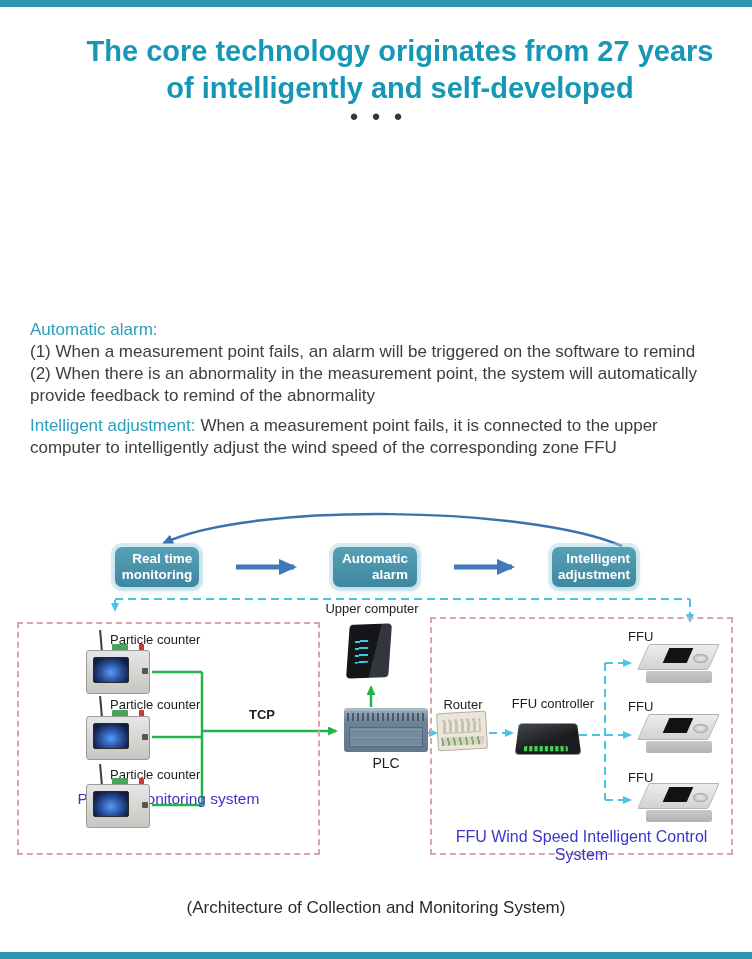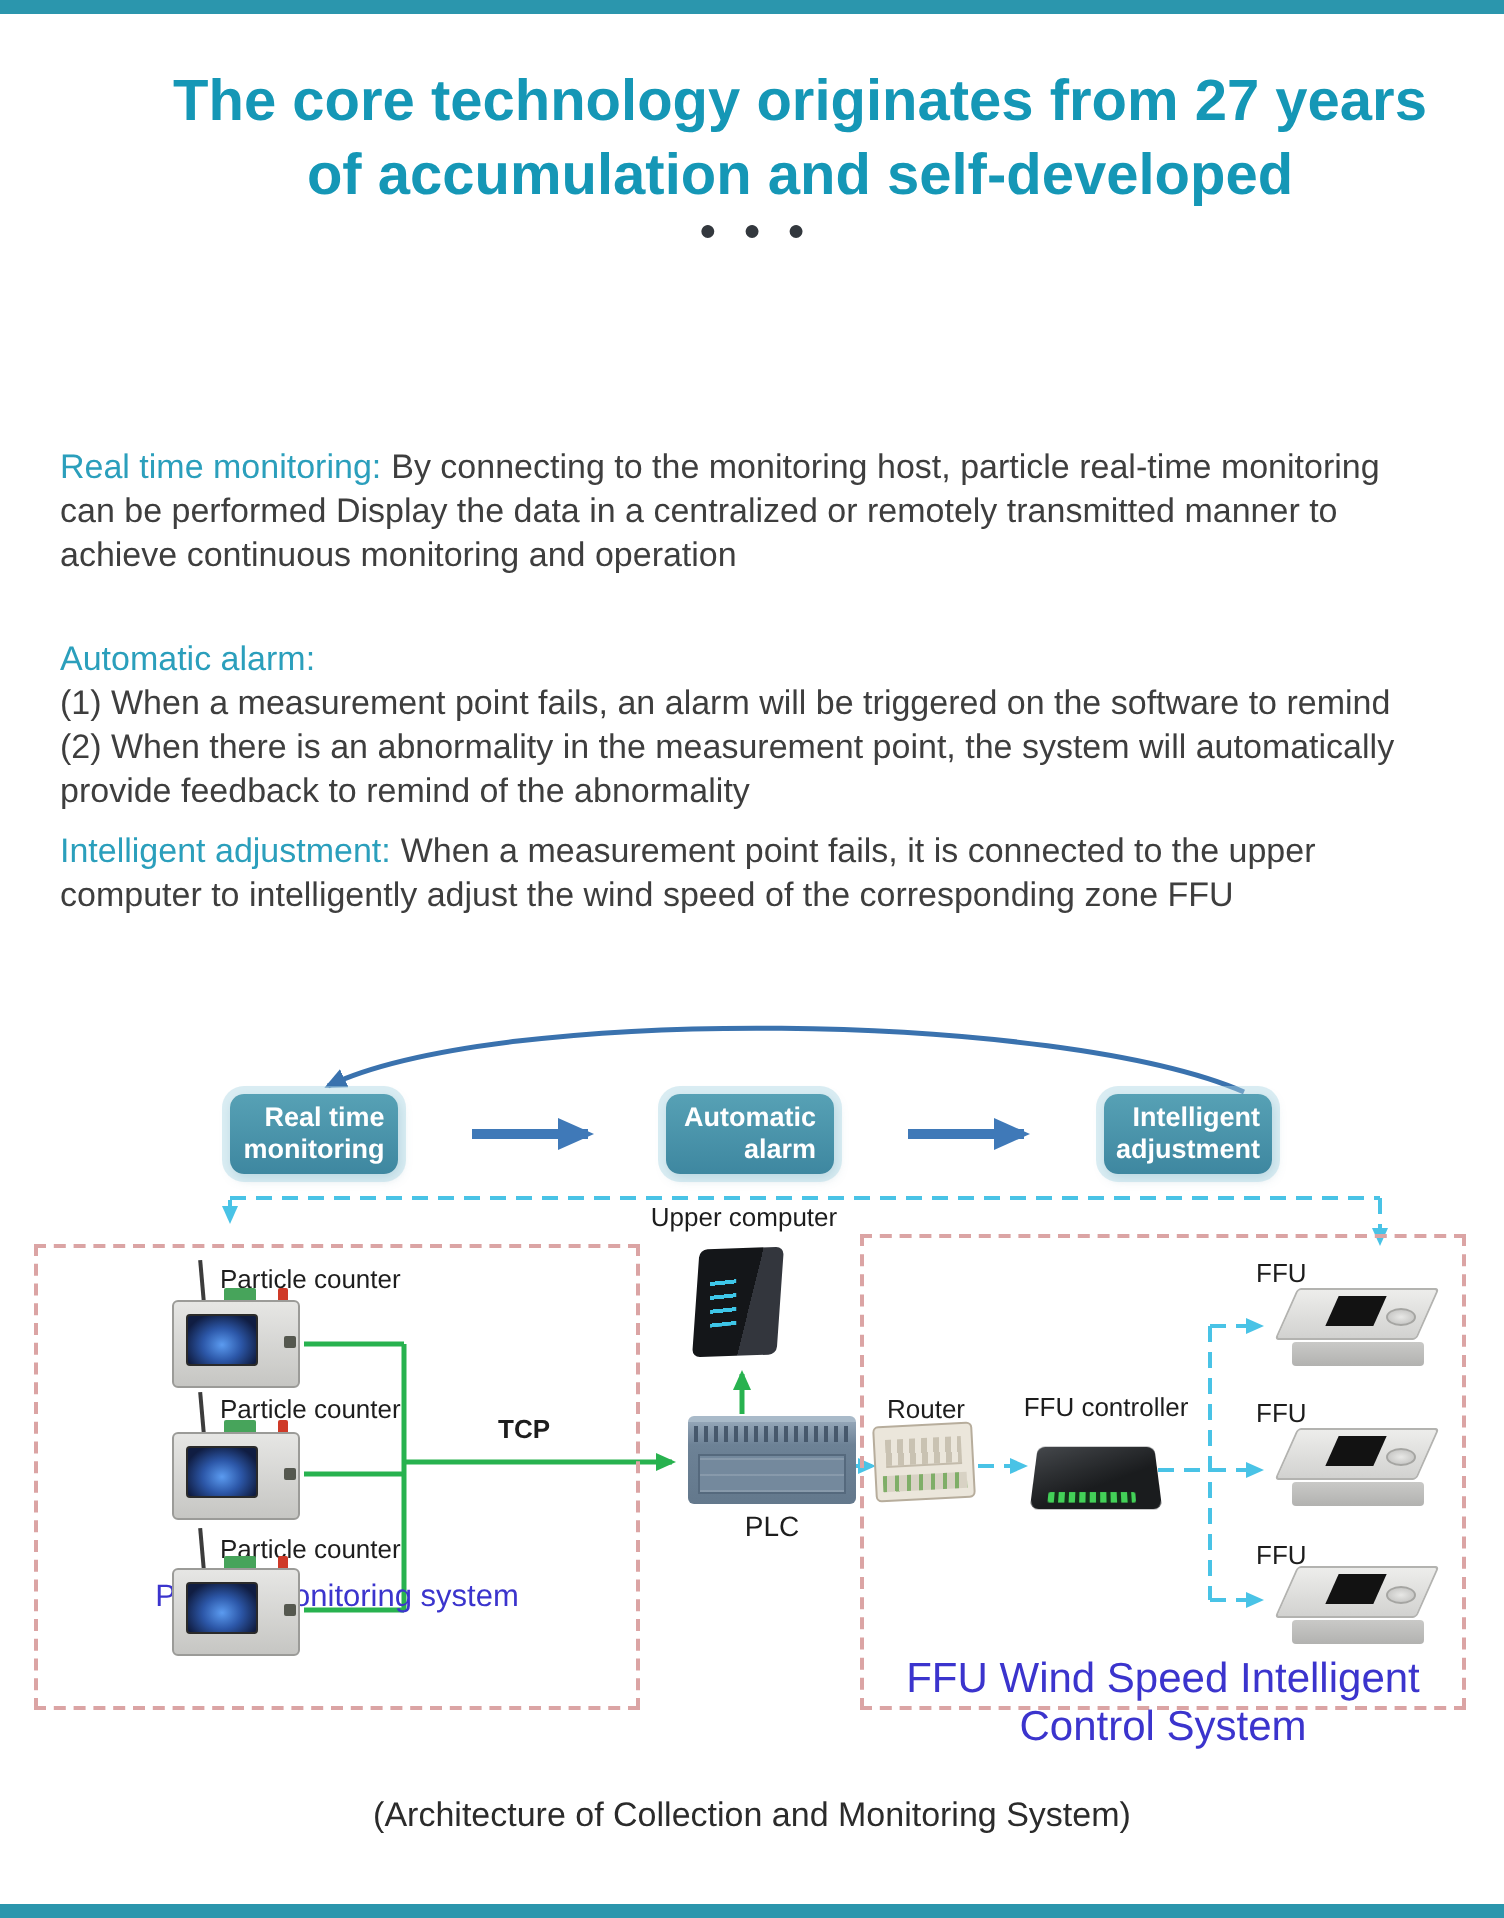--- a/index.html
+++ b/index.html
@@ -25,21 +25,21 @@
   svg.connectors{position:absolute;left:0;top:500px;width:752px;height:340px;}
   .cyd{stroke:#49c3e6;stroke-width:2;fill:none;stroke-dasharray:8 5;}
   .grn{stroke:#28b24f;stroke-width:2.5;fill:none;}
   .dash-box{position:absolute;border:2px dashed #dba4a4;background:transparent;}
   .db-left{left:17px;top:622px;width:303px;height:233px;}
   .db-right{left:430px;top:617px;width:303px;height:238px;}
   .lbl{position:absolute;color:#1d1d1d;font-size:13px;line-height:15px;}
   .lbl.c{text-align:center;}
   .sys-lbl{position:absolute;color:#3b34cd;text-align:center;}
   .sys-left{left:17px;top:790px;width:303px;font-size:15.5px;}
-  .sys-right{left:430px;top:828px;width:303px;font-size:21px;}
+  .sys-right{left:430px;top:828px;width:303px;font-size:16px;}
   .caption{position:absolute;top:898px;left:0;width:752px;text-align:center;
            font-size:17px;color:#2b2b2b;}
   
   .pc{position:absolute;width:66px;height:46px;}
   .pc-ant{position:absolute;left:14px;top:-18px;width:2px;height:21px;background:#3c3c3c;transform:rotate(-5deg);}
   .pc-grn{position:absolute;left:26px;top:-4px;width:16px;height:7px;background:#47a45b;border-radius:1px;}
   .pc-red{position:absolute;right:8px;top:-4px;width:5px;height:9px;background:#cf3a28;border-radius:1px;}
   .pc-body{position:absolute;left:0;top:2px;width:64px;height:44px;border-radius:3px;
            background:linear-gradient(#e6e6e4,#c6c6c3);border:1px solid #9b9b98;}
   .pc-scr{position:absolute;left:7px;top:9px;width:36px;height:26px;border-radius:2px;border:1px solid #2a2a2a;
@@ -83,25 +83,24 @@
   .bold{font-weight:bold;}
 </style>
 </head>
 <body>
 
 <div class="page">
   <div class="bar bar-top"></div>
 
   <div class="title">
     <div>The core technology originates from 27 years</div>
-    <div>of accumulation and self-developed</div>
+    <div>of intelligently and self-developed</div>
   </div>
   <div class="dots">●●●</div>
 
-  <div class="para p1"><span class="lead">Real time monitoring:</span><span>By connecting to the monitoring host, particle real-time monitoring can be performed Display the data in a centralized or remotely transmitted manner to achieve continuous monitoring and operation</span></div>
 
   <div class="para p2">
     <div class="lead">Automatic alarm:</div>
     <div>(1) When a measurement point fails, an alarm will be triggered on the software to remind</div>
     <div>(2) When there is an abnormality in the measurement point, the system will automatically provide feedback to remind of the abnormality</div>
   </div>
 
   <div class="para p3"><span class="lead">Intelligent adjustment:</span><span>When a measurement point fails, it is connected to the upper computer to intelligently adjust the wind speed of the corresponding zone FFU</span></div>
 
   <svg class="connectors" viewBox="0 0 752 340">

